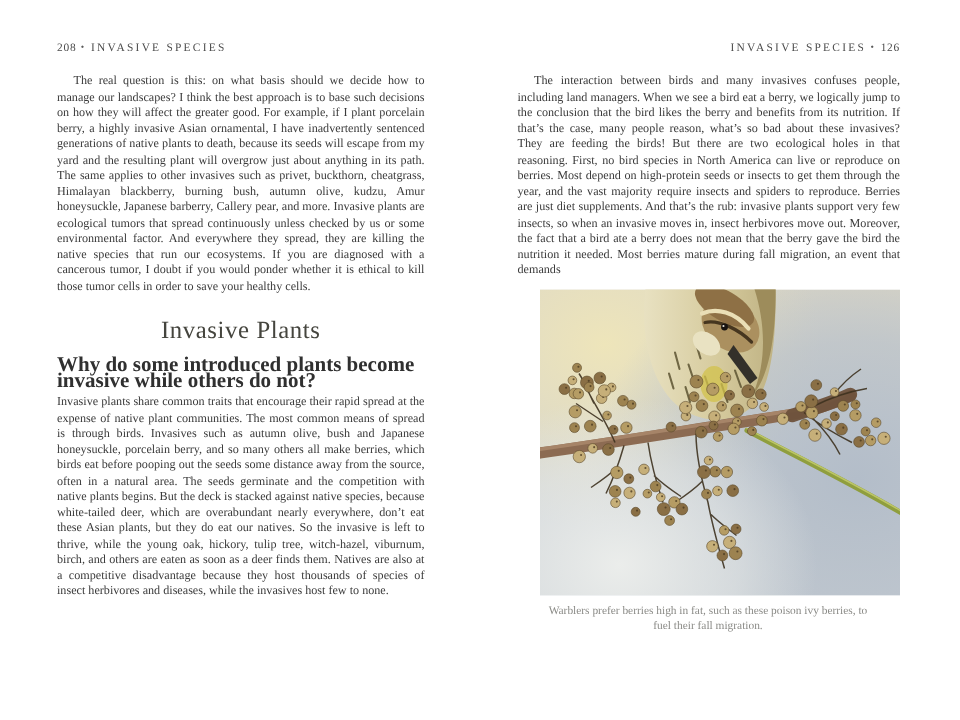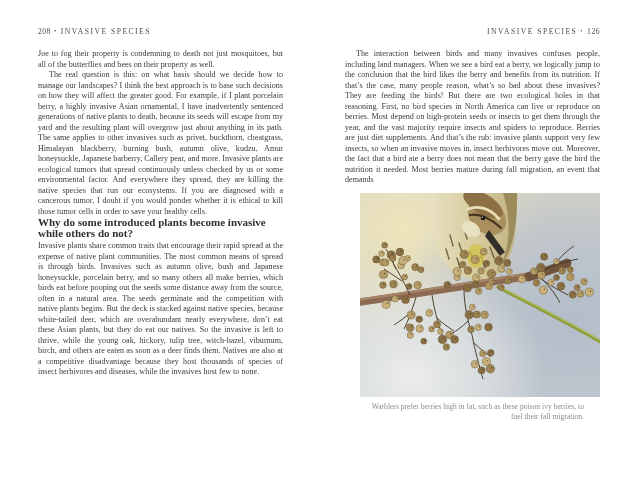--- a/index.html
+++ b/index.html
@@ -26,44 +26,44 @@
     text-align:justify;margin:0;
   }
   p.indent{text-indent:11px;}
 
   h1.chapter-heading{
     font-family:"Liberation Serif", serif;font-weight:400;
     font-size:16.5px;color:#45453e;text-align:center;
     letter-spacing:0.4px;margin:14px 0 9px 0;
   }
   p.question{
-    font-size:11px;line-height:10.5px;font-weight:bold;color:#303030;
+    font-size:14px;line-height:10.5px;font-weight:bold;color:#303030;
     margin:0 0 3px 0;text-align:left;
   }
 
   figure.photo-figure{margin:7px 0 0 auto;width:240px;}
   figure.photo-figure svg{display:block;}
   figcaption.photo-caption{
     font-size:7.6px;line-height:10.6px;color:#8b8b87;
-    margin-top:5px;width:224px;text-align:right;
+    margin-top:5px;width:224px;text-align:center;
   }
 </style>
 </head>
 <body>
 
 <div class="spread">
 
   <section class="page page-left">
     <header class="running-head rh-left">
       <span class="pgnum">208</span><span class="sep">•</span><span>INVASIVE SPECIES</span>
     </header>
 
-    <p class="body">Joe to fog their property is condemning to death not just mosquitoes, but all of the butterflies and bees on their property as well.</p>
     <p class="body indent">The real question is this: on what basis should we decide how to manage our landscapes? I think the best approach is to base such decisions on how they will affect the greater good. For example, if I plant porcelain berry, a highly invasive Asian ornamental, I have inadvertently sentenced generations of native plants to death, because its seeds will escape from my yard and the resulting plant will overgrow just about anything in its path. The same applies to other invasives such as privet, buckthorn, cheatgrass, Himalayan blackberry, burning bush, autumn olive, kudzu, Amur honeysuckle, Japanese barberry, Callery pear, and more. Invasive plants are ecological tumors that spread continuously unless checked by us or some environmental factor. And everywhere they spread, they are killing the native species that run our ecosystems. If you are diagnosed with a cancerous tumor, I doubt if you would ponder whether it is ethical to kill those tumor cells in order to save your healthy cells.</p>
 
+    <h1 class="chapter-heading">Invasive Plants</h1>
 
     <p class="question">Why do some introduced plants become invasive while others do not?</p>
     <p class="body">Invasive plants share common traits that encourage their rapid spread at the expense of native plant communities. The most common means of spread is through birds. Invasives such as autumn olive, bush and Japanese honeysuckle, porcelain berry, and so many others all make berries, which birds eat before pooping out the seeds some distance away from the source, often in a natural area. The seeds germinate and the competition with native plants begins. But the deck is stacked against native species, because white-tailed deer, which are overabundant nearly everywhere, don’t eat these Asian plants, but they do eat our natives. So the invasive is left to thrive, while the young oak, hickory, tulip tree, witch-hazel, viburnum, birch, and others are eaten as soon as a deer finds them. Natives are also at a competitive disadvantage because they host thousands of species of insect herbivores and diseases, while the invasives host few to none.</p>
   </section>
 
   <section class="page page-right">
     <header class="running-head rh-right">
       <span>INVASIVE SPECIES</span><span class="sep">•</span><span class="pgnum">126</span>
     </header>
 

